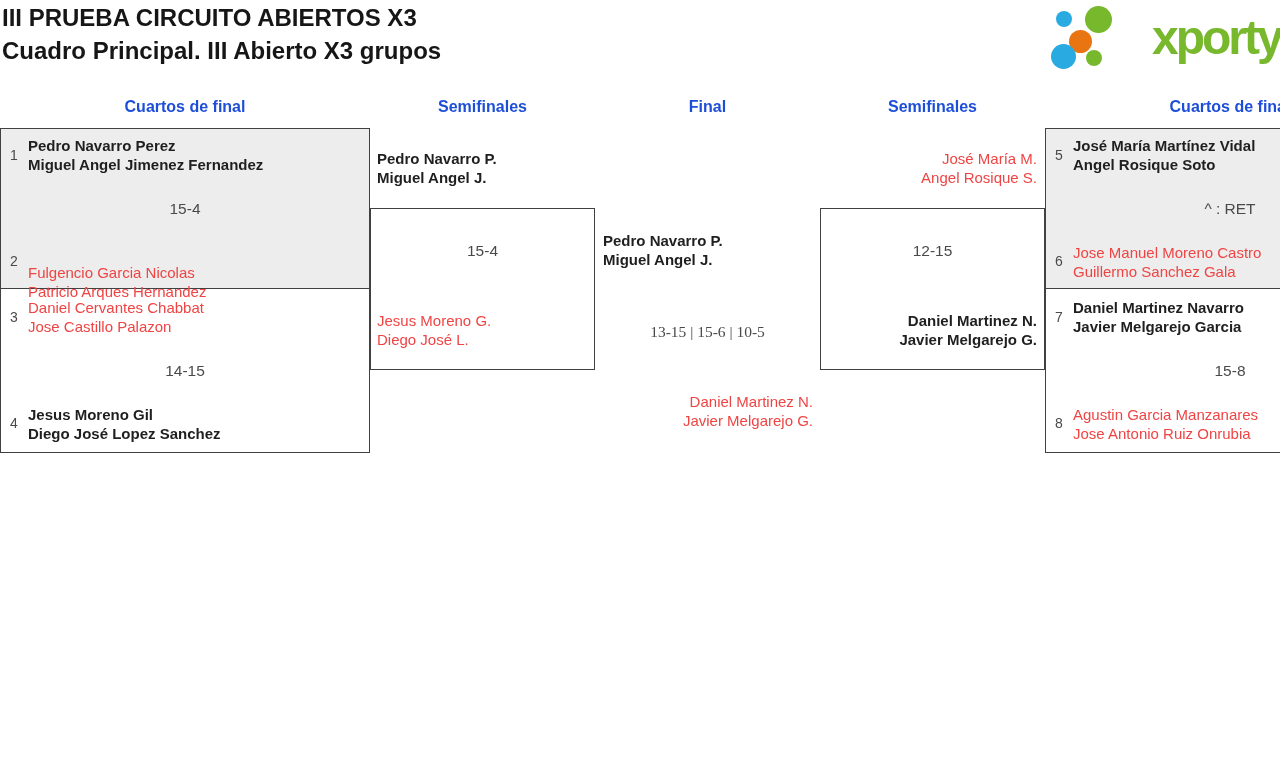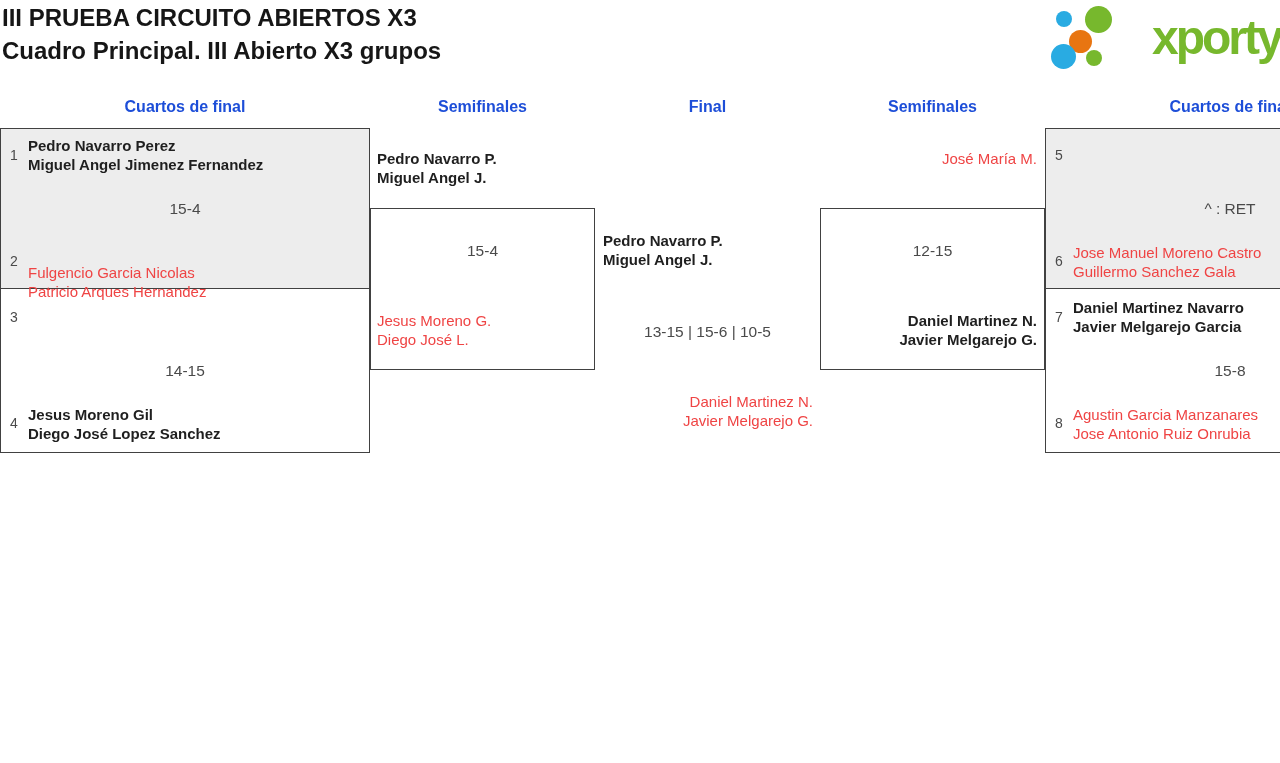--- a/index.html
+++ b/index.html
@@ -85,21 +85,21 @@
   .t-qf-l2-b { left: 28px; top: 405px; }
   .s-qf-l2-b { left: 5px;  top: 414px; }
 
   
   .t-sf-l-a { left: 377px; top: 149px; }
   .sc-sf-l  { left: 370px; top: 242px; width: 225px; }
   .t-sf-l-b { left: 377px; top: 311px; }
 
   
   .t-fin-a { left: 603px; top: 231px; }
-  .sc-fin  { left: 595px; top: 323px; width: 225px; }
+  .sc-fin  { left: 595px; top: 323px; width: 225px; font-family: Liberation Serif, serif; }
   .t-fin-b { left: 595px; top: 392px; width: 218px; }
 
   
   .t-sf-r-a { left: 820px; top: 149px; width: 217px; }
   .sc-sf-r  { left: 820px; top: 242px; width: 225px; }
   .t-sf-r-b { left: 820px; top: 311px; width: 217px; }
 
   
   .t-qf-r1-a { left: 1073px; top: 136px; }
   .s-qf-r1-a { left: 1050px; top: 146px; }
@@ -152,20 +152,24 @@
     <div>Miguel Angel Jimenez Fernandez</div>
   </div>
   <div class="abs score sc-qf-l1">15-4</div>
   <div class="abs seed s-qf-l1-b">2</div>
   <div class="abs team loser t-qf-l1-b">
     <div>Fulgencio Garcia Nicolas</div>
     <div>Patricio Arques Hernandez</div>
   </div>
 
   <div class="abs seed s-qf-l2-a">3</div>
+  <div class="abs team loser t-qf-l2-a">
+    <div>Daniel Cervantes Chabbat</div>
+    <div>Jose Castillo Palazon</div>
+  </div>
   <div class="abs score sc-qf-l2">14-15</div>
   <div class="abs seed s-qf-l2-b">4</div>
   <div class="abs team winner t-qf-l2-b">
     <div>Jesus Moreno Gil</div>
     <div>Diego José Lopez Sanchez</div>
   </div>
 
   <div class="abs team winner t-sf-l-a">
     <div>Pedro Navarro P.</div>
     <div>Miguel Angel J.</div>
@@ -181,28 +185,33 @@
     <div>Miguel Angel J.</div>
   </div>
   <div class="abs score sc-fin">13-15 | 15-6 | 10-5</div>
   <div class="abs team loser align-right t-fin-b">
     <div>Daniel Martinez N.</div>
     <div>Javier Melgarejo G.</div>
   </div>
 
   <div class="abs team loser align-right t-sf-r-a">
     <div>José María M.</div>
+    <div>Angel Rosique S.</div>
   </div>
   <div class="abs score sc-sf-r">12-15</div>
   <div class="abs team winner align-right t-sf-r-b">
     <div>Daniel Martinez N.</div>
     <div>Javier Melgarejo G.</div>
   </div>
 
   <div class="abs seed s-qf-r1-a">5</div>
+  <div class="abs team winner t-qf-r1-a">
+    <div>José María Martínez Vidal</div>
+    <div>Angel Rosique Soto</div>
+  </div>
   <div class="abs score sc-qf-r1">^ : RET</div>
   <div class="abs seed s-qf-r1-b">6</div>
   <div class="abs team loser t-qf-r1-b">
     <div>Jose Manuel Moreno Castro</div>
     <div>Guillermo Sanchez Gala</div>
   </div>
 
   <div class="abs seed s-qf-r2-a">7</div>
   <div class="abs team winner t-qf-r2-a">
     <div>Daniel Martinez Navarro</div>

